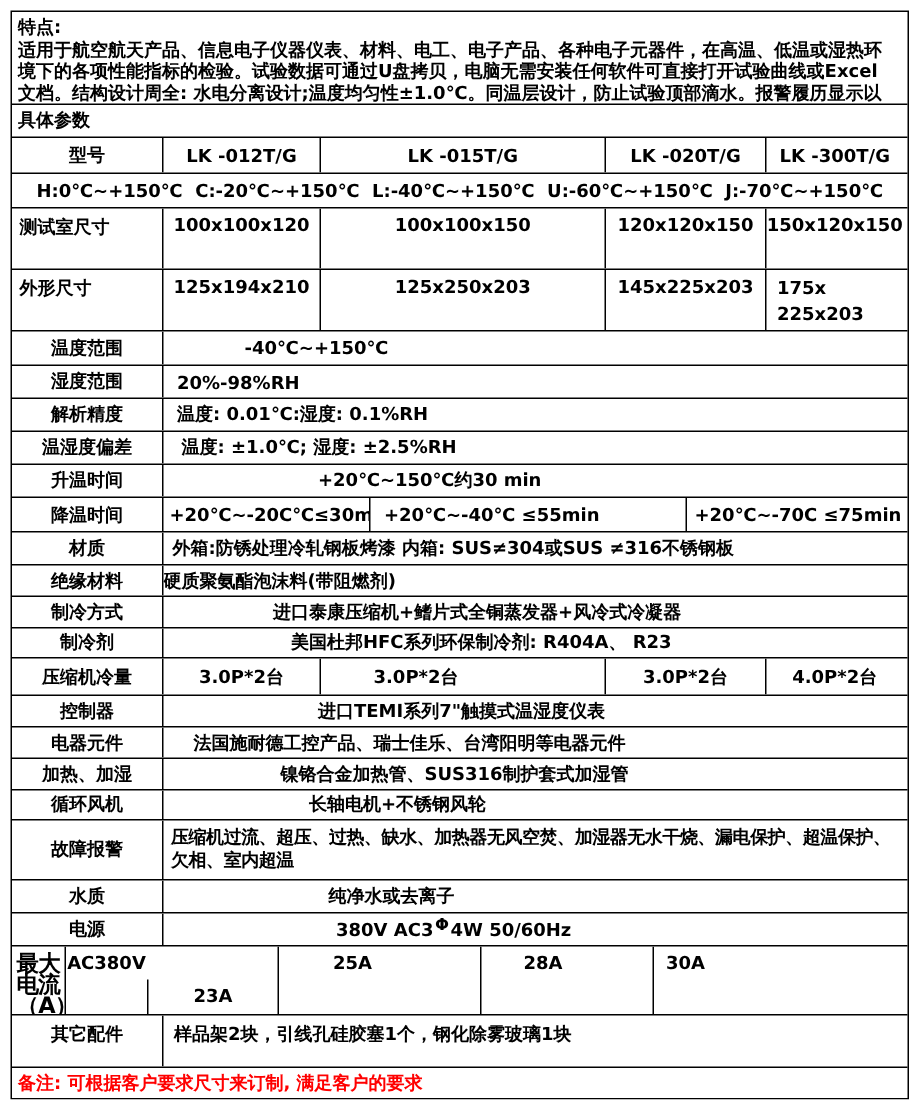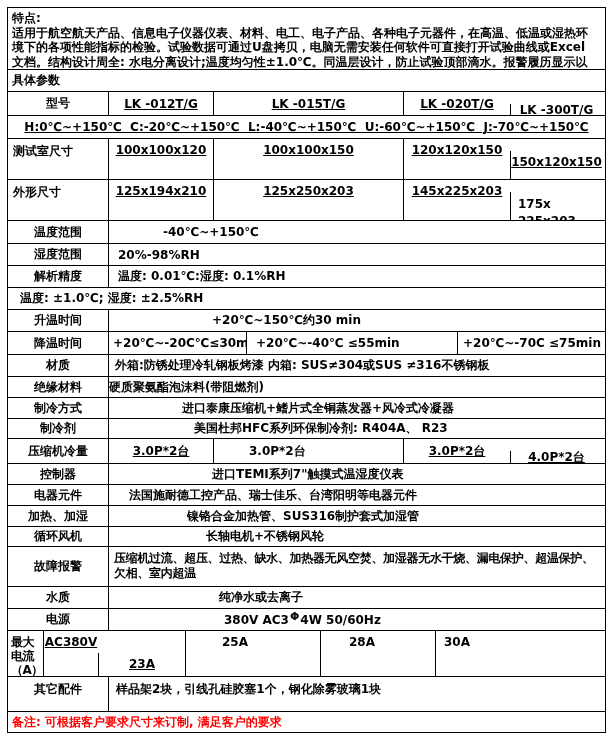--- a/index.html
+++ b/index.html
@@ -15,30 +15,30 @@
   .tbl{box-sizing:border-box;width:599px;border:1px solid #000;}
   .row{box-sizing:border-box;display:flex;border-bottom:1px solid #000;overflow:hidden;}
   .row:last-child{border-bottom:none;}
   .c{box-sizing:border-box;display:flex;align-items:center;overflow:hidden;}
   .c + .c{border-left:1px solid #000;}
   .full{flex:1 1 auto;}
   .lab{flex:0 0 100px;justify-content:center;text-align:center;}
   .w1{flex:0 0 105px;}
   .w2{flex:0 0 190px;}
   .w3{flex:0 0 107px;}
-  .w4{flex:0 0 92px;margin-top:12px;}
+  .w4{flex:0 0 92px;}
   .val{flex:1 1 auto;}
-  .cc{justify-content:center;text-align:right;text-decoration:underline;}
+  .cc{justify-content:center;text-align:right;}
   .top{align-items:flex-start;padding-top:4px;}
   .lab2{flex:0 0 100px;flex-direction:column;align-items:flex-start;justify-content:flex-start;padding:4px 0 0 5px;line-height:17px;gap:20px;}
   .col2{flex-direction:column;align-items:flex-start;justify-content:flex-start;line-height:17px;}
   .feat{display:block;padding:3px 9px 0 4px;line-height:14.5px;}
   .sec{padding-left:4px;}
   .alarm-val{display:block;padding:4px 4px 0 5px;line-height:15px;letter-spacing:-0.3px;}
-  .lab3{flex:0 0 35px;flex-direction:column;align-items:flex-start;justify-content:flex-start;padding:4px 0 0 3px;line-height:14px;font-size:12px;letter-spacing:-0.5px;}
+  .lab3{flex:0 0 35px;flex-direction:column;align-items:flex-start;justify-content:flex-start;padding:4px 0 0 3px;line-height:14px;font-size:15px;letter-spacing:-0.5px;}
   .mc2{flex:0 0 55px;}
   .mc3{flex:0 0 87px;margin-top:22px;}
   .mc4{flex:0 0 135px;}
   .mc5{flex:0 0 115px;}
   .mc6{flex:0 0 167px;}
   .d1{flex:0 0 138px;}
   .d2{flex:0 0 211px;}
   .d3{flex:0 0 145px;}
   .note-cell{color:#FF0000;padding-left:4px;}
   .phi{position:relative;top:-3px;font-size:11px;margin:0 1px;}
@@ -106,20 +106,21 @@
       <div class="c lab">湿度范围</div>
       <div class="c val" style="padding-left:9px">20%-98%RH</div>
     </div>
 
     <div class="row" style="height:22px">
       <div class="c lab">解析精度</div>
       <div class="c val" style="padding-left:9px">温度: 0.01℃:湿度: 0.1%RH</div>
     </div>
 
     <div class="row" style="height:22px">
+      <div class="c lab">温湿度偏差</div>
       <div class="c val" style="padding-left:12px">温度: ±1.0℃; 湿度: ±2.5%RH</div>
     </div>
 
     <div class="row" style="height:22px">
       <div class="c lab">升温时间</div>
       <div class="c val" style="padding-left:103px">+20℃~150℃约30 min</div>
     </div>
 
     <div class="row" style="height:23px">
       <div class="c lab">降温时间</div>

